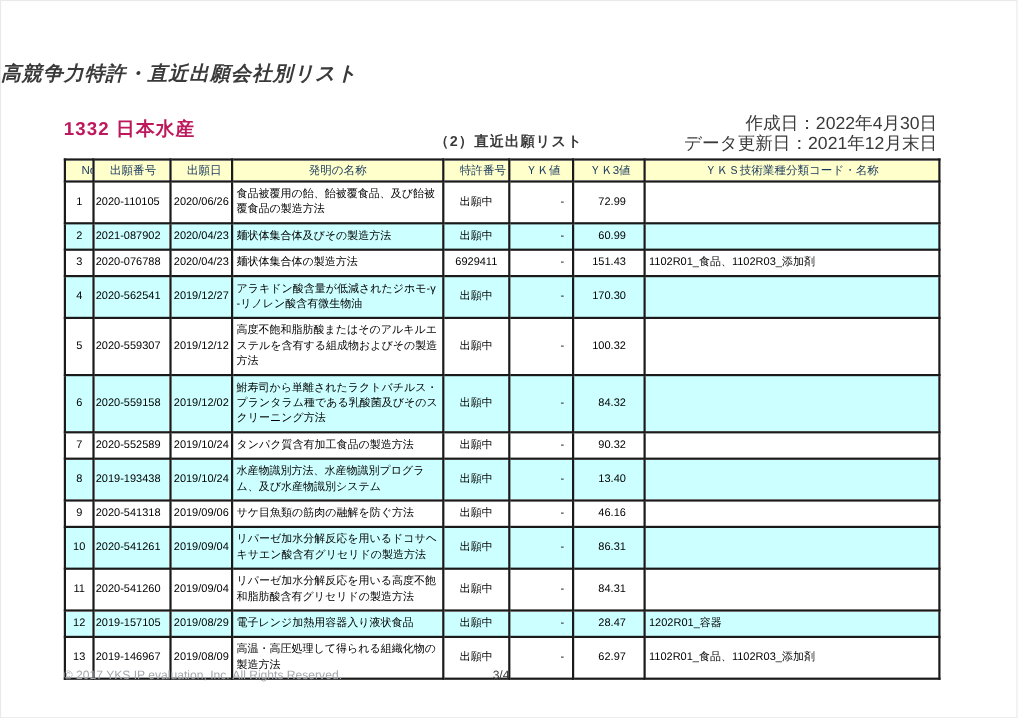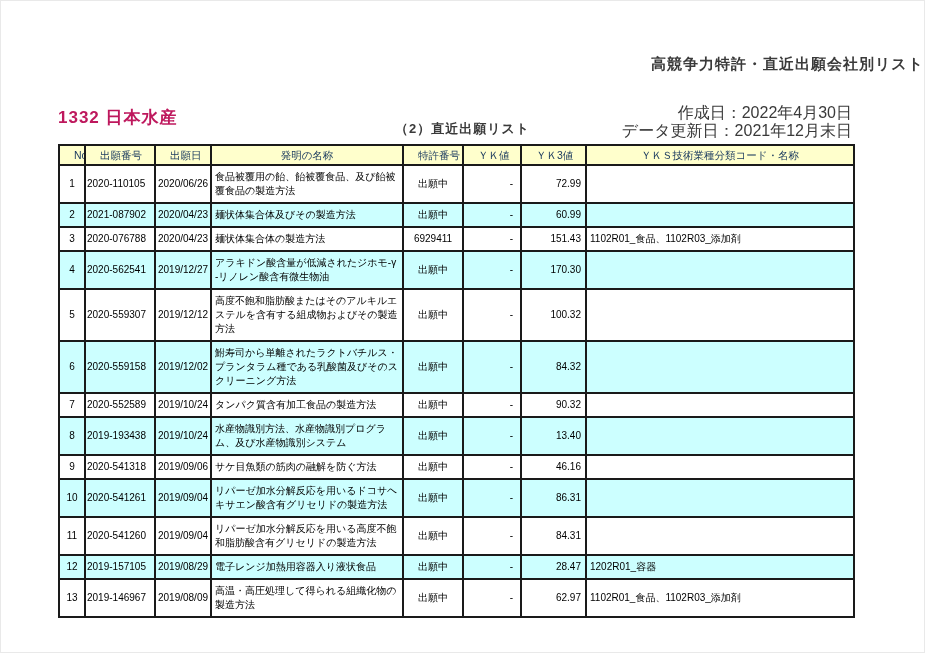--- a/index.html
+++ b/index.html
@@ -11,24 +11,25 @@
     overflow:hidden;
   }
   .sheet{
     position:absolute;inset:0;
     background:#ffffff;
     border:1px solid #e9e9e9;
     box-sizing:border-box;
   }
   .report-title{
     position:absolute;top:54px;left:0;width:100%;
-    text-align:right;
-    font-size:15px;font-weight:bold;
+    text-align:left;
+    font-size:18px;font-weight:bold;
     letter-spacing:1px;
     color:var(--title-color,#3a3a3a);
+    font-style:italic;
   }
   .report-subtitle{
     position:absolute;top:83px;left:0;width:100%;
     text-align:center;
     font-size:13px;font-weight:bold;
     letter-spacing:1px;
     color:var(--title-color,#3a3a3a);
     margin-top:36px;
   }
   .meta{
@@ -78,21 +79,21 @@
   }
   .patent-table tbody tr:nth-child(even) td{
     background:var(--row-alt,#CCFFFF);
   }
   td.c-no{text-align:center;padding:4px 1px;}
   td.c-app{text-align:left;white-space:nowrap;padding:4px 1px;margin-left:32px;}
   td.c-date{text-align:center;white-space:nowrap;padding:4px 1px;}
   td.c-title{text-align:left;word-break:break-all;}
   td.c-pat{text-align:center;white-space:nowrap;}
   td.c-yk{text-align:right;padding-right:7px;white-space:nowrap;}
-  td.c-yk3{text-align:right;padding-right:4px;white-space:nowrap;}
+  td.c-yk3{text-align:right;padding-right:16px;white-space:nowrap;}
   td.c-cat{text-align:left;word-break:break-all;}
   .footer{
     position:absolute;top:607px;left:57px;width:795px;
     font-size:11px;
   }
   .copyright{color:#a3a8ae;}
   .pageno{
     position:absolute;left:50%;transform:translateX(-50%);
     color:#3a3a3a;
   }
@@ -262,14 +263,18 @@
       <td class="c-date">2019/08/09</td>
       <td class="c-title">高温・高圧処理して得られる組織化物の製造方法</td>
       <td class="c-pat">出願中</td>
       <td class="c-yk">-</td>
       <td class="c-yk3">62.97</td>
       <td class="c-cat">1102R01_食品、1102R03_添加剤</td>
     </tr>
       </tbody>
   </table>
 
+  <div class="footer">
+    <span class="copyright">© 2017 YKS IP evaluation, Inc. All Rights Reserved.</span>
+    <span class="pageno">3/4</span>
+  </div>
 
 </div>
 
 </body></html>

